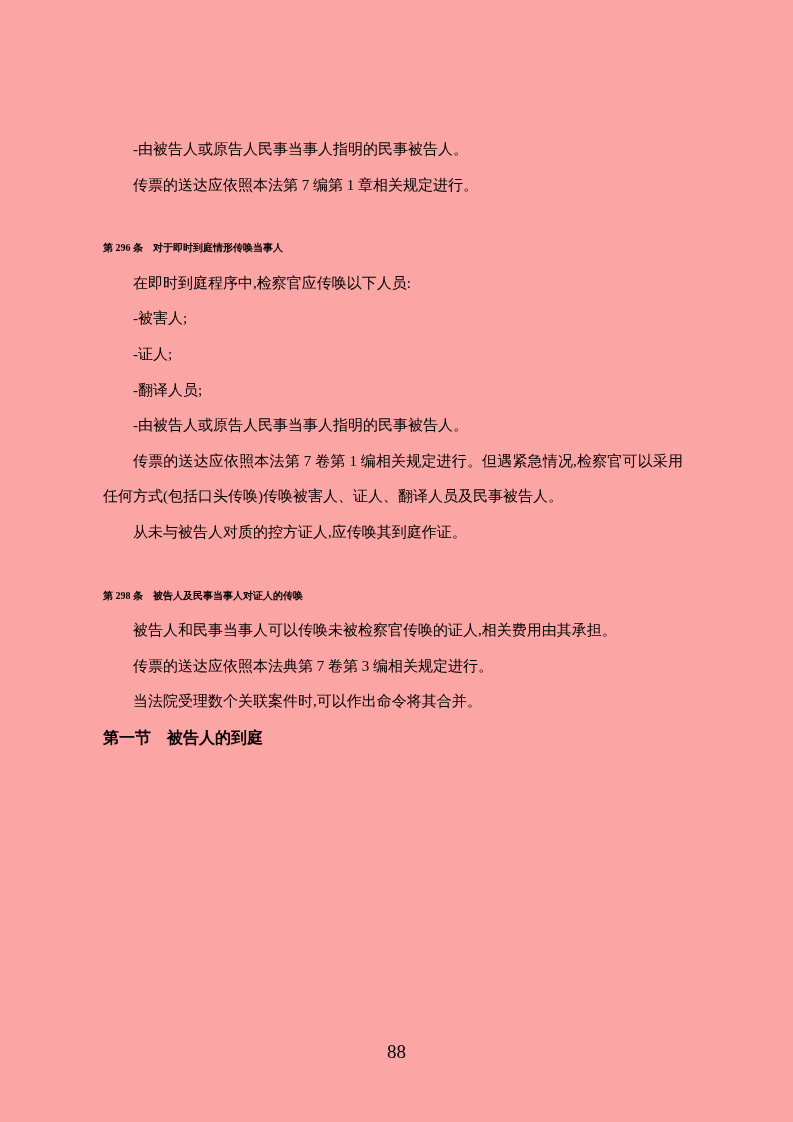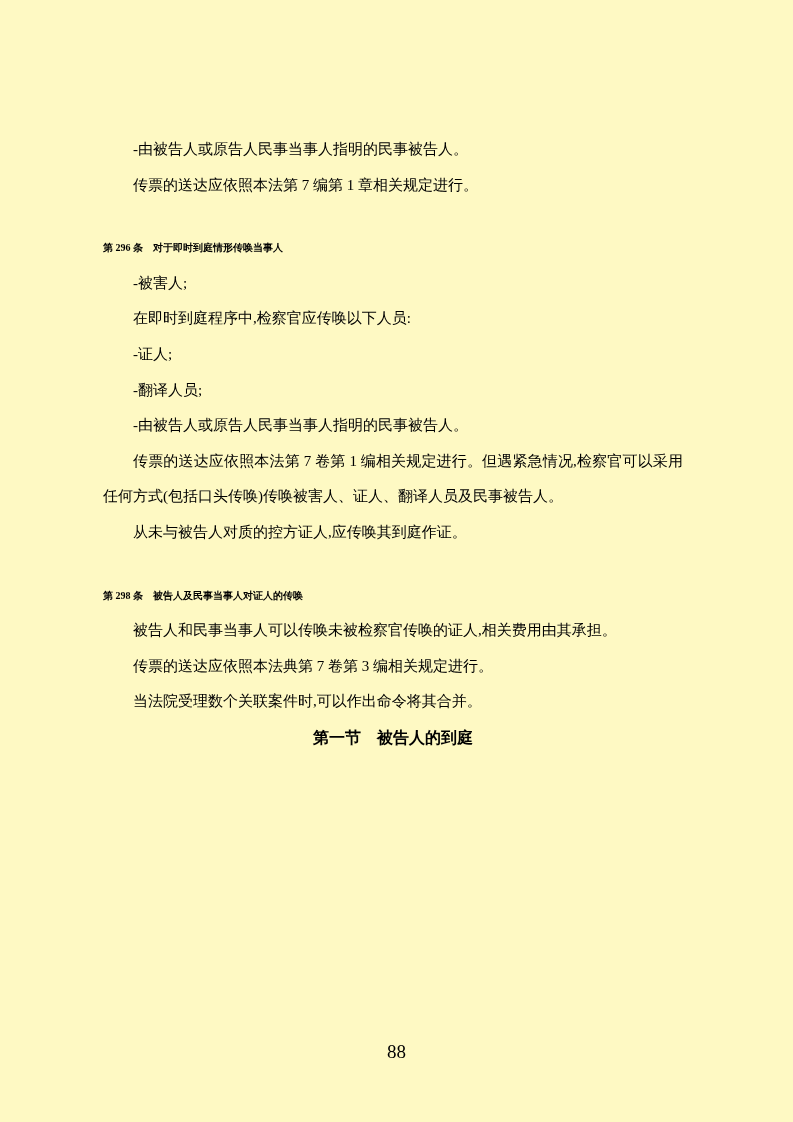--- a/index.html
+++ b/index.html
@@ -2,21 +2,21 @@
 <html><head>
 <meta charset="utf-8">
 <style>
   * { margin: 0; padding: 0; box-sizing: border-box; }
   html, body { background: #ffffff; }
   .page {
     position: relative;
     width: 793px;
     height: 1122px;
     margin: 0 auto;
-    background: #fef9c3;
+    background: #fca5a5;
     color: #000000;
     font-family: "Liberation Serif", "DejaVu Serif", serif;
     overflow: hidden;
   }
   .content {
     position: absolute;
     top: 132px;
     left: 103px;
     width: 580px;
   }
@@ -37,21 +37,20 @@
     margin-top: 25px;
     font-size: 19px;
     line-height: 44px;
     font-weight: bold;
     text-align: center;
   }
   .section-heading {
     font-size: 16px;
     line-height: 36px;
     font-weight: bold;
-    text-align: center;
   }
   .page-number {
     position: absolute;
     left: 0;
     right: 0;
     bottom: 62px;
     text-align: center;
     font-size: 19px;
     line-height: 16px;
   }
@@ -59,22 +58,22 @@
 </head>
 <body>
 
 <div class="page">
   <div class="content">
 
     <p class="para">-由被告人或原告人民事当事人指明的民事被告人。</p>
     <p class="para">传票的送达应依照本法第 7 编第 1 章相关规定进行。</p>
 
     <h3 class="article-heading">第 296 条　对于即时到庭情形传唤当事人</h3>
+    <p class="para">在即时到庭程序中,检察官应传唤以下人员:</p>
     <p class="para">-被害人;</p>
-    <p class="para">在即时到庭程序中,检察官应传唤以下人员:</p>
     <p class="para">-证人;</p>
     <p class="para">-翻译人员;</p>
     <p class="para">-由被告人或原告人民事当事人指明的民事被告人。</p>
     <p class="para">传票的送达应依照本法第 7 卷第 1 编相关规定进行。但遇紧急情况,检察官可以采用任何方式(包括口头传唤)传唤被害人、证人、翻译人员及民事被告人。</p>
 
     <p class="para">从未与被告人对质的控方证人,应传唤其到庭作证。</p>
 
     <h3 class="article-heading">第 298 条　被告人及民事当事人对证人的传唤</h3>
     <p class="para">被告人和民事当事人可以传唤未被检察官传唤的证人,相关费用由其承担。</p>
     <p class="para">传票的送达应依照本法典第 7 卷第 3 编相关规定进行。</p>

